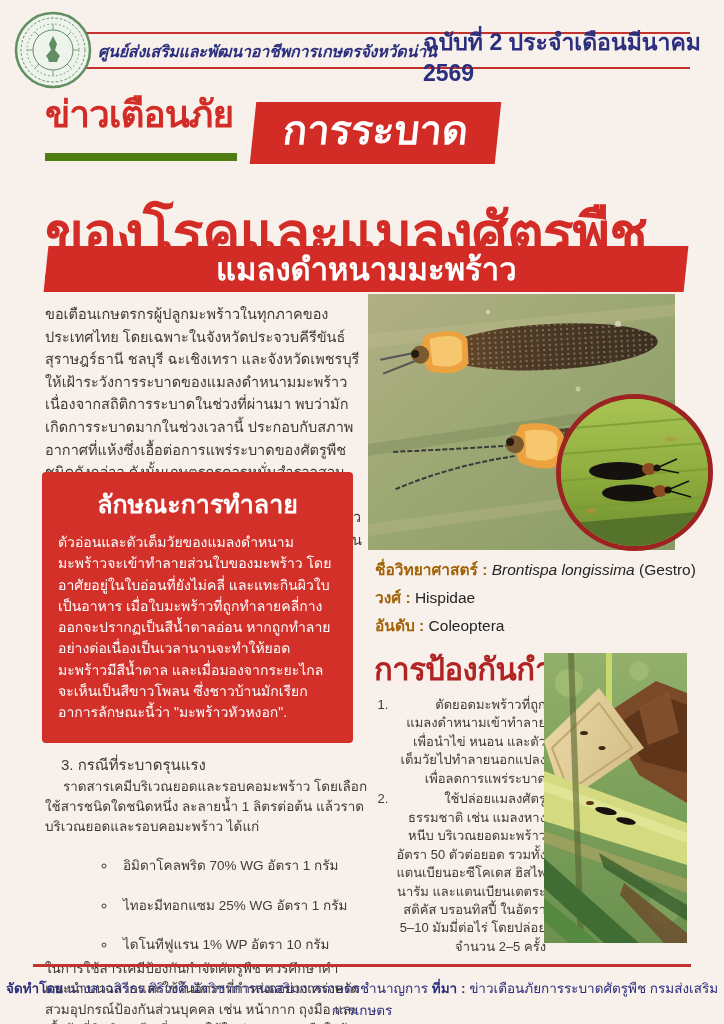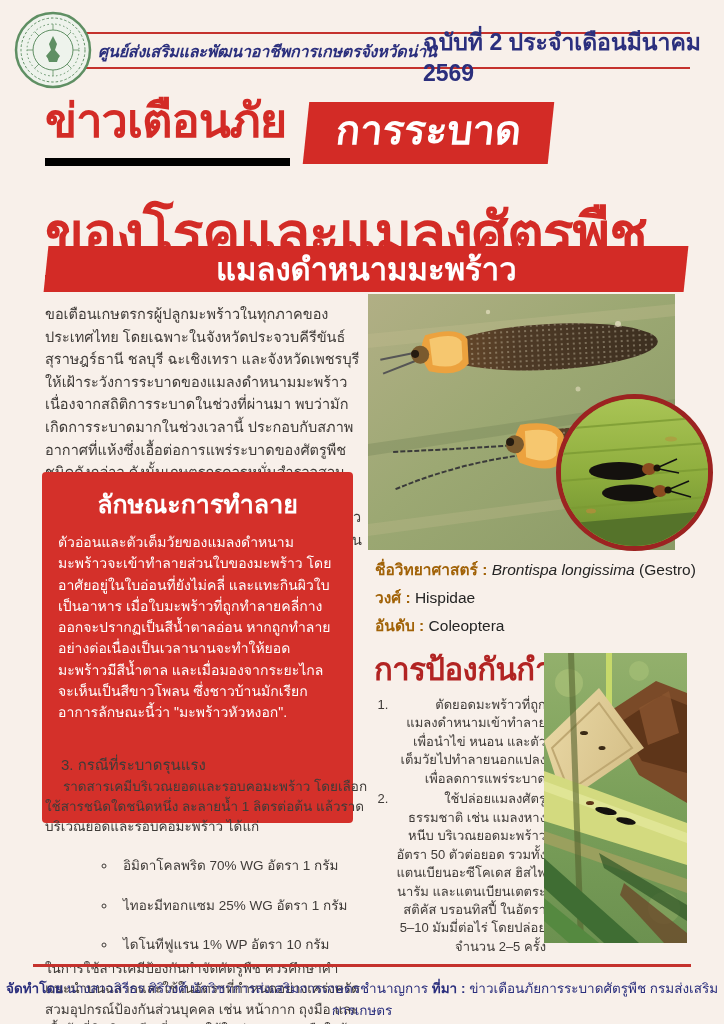--- a/index.html
+++ b/index.html
@@ -14,34 +14,34 @@
   .hdr-rule { position:absolute; height:2px; background:#c5322d; }
   .hdr-rule.top { left:48px; top:32px; width:642px; }
   .hdr-rule.bot { left:48px; top:67px; width:642px; }
   .org-name { position:absolute; left:98px; top:39px; font-size:16px; font-weight:bold; color:#2b2f7d; letter-spacing:-0.2px;font-style:italic; }
   .issue-no { position:absolute; left:423px; top:24px; font-size:23px; font-weight:bold; color:#2b2f7d; }
   .logo { position:absolute; left:14px; top:10px; width:78px; height:80px; }
 
   
   .title-red { color:#d32b26; font-weight:800; letter-spacing:-1px; }
   .t-row1 { position:absolute; left:45px; top:94px; display:flex; align-items:flex-start; }
-  .t1 { font-size:47px; line-height:1.15; padding:0 4px 10px 0; border-bottom:8px solid #000000; }
+  .t1 { font-size:37px; line-height:1.15; padding:0 4px 16px 0; border-bottom:8px solid #4d7c0f; }
   .t-tag { margin-left:16px; margin-top:8px; background:#d32b26; color:#fff; font-size:40px; font-weight:800;
            line-height:1.1; padding:6px 30px 12px; transform:skewX(-6deg); }
   .t-row2 { position:absolute; left:45px; top:201px; }
   .t2 { display:inline-block; font-size:57px; line-height:1.15; padding:0 6px 8px 0; border-bottom:8px solid #d32b26; }
   .banner { position:absolute; left:46px; top:246px; width:640px; height:46px; background:#d32b26;
             transform:skewX(-6deg); display:flex; align-items:center; justify-content:center; }
   .banner span { color:#fff; font-size:31px; font-weight:800; transform:skewX(6deg); }
 
   
   .body-text { color:#3f3b38; font-size:14.5px; line-height:1.56; }
   .intro { position:absolute; left:45px; top:303px; width:320px; }
 
-  .damage-box { position:absolute; left:42px; top:472px; width:311px; height:351px;
+  .damage-box { position:absolute; left:42px; top:472px; width:311px; height:271px;
                 background:#d4302a; border-radius:4px; padding:12px 16px; color:#fff; }
   .damage-box h2 { text-align:center; font-size:25px; font-weight:800; margin-bottom:8px; }
   .damage-box p { font-size:14px; line-height:1.52; }
 
   .severe { position:absolute; left:45px; top:754px; width:330px; color:#3f3b38; font-size:13.5px; line-height:1.5; }
   .severe h3 { font-size:15px; font-weight:normal; margin-left:16px; }
   .severe .sv-intro { text-indent:18px; }
   .chem-list { list-style:circle; margin:2px 0 4px 0; padding-left:72px; }
   .chem-list li { padding-left:6px;margin-top:19px; }
 

